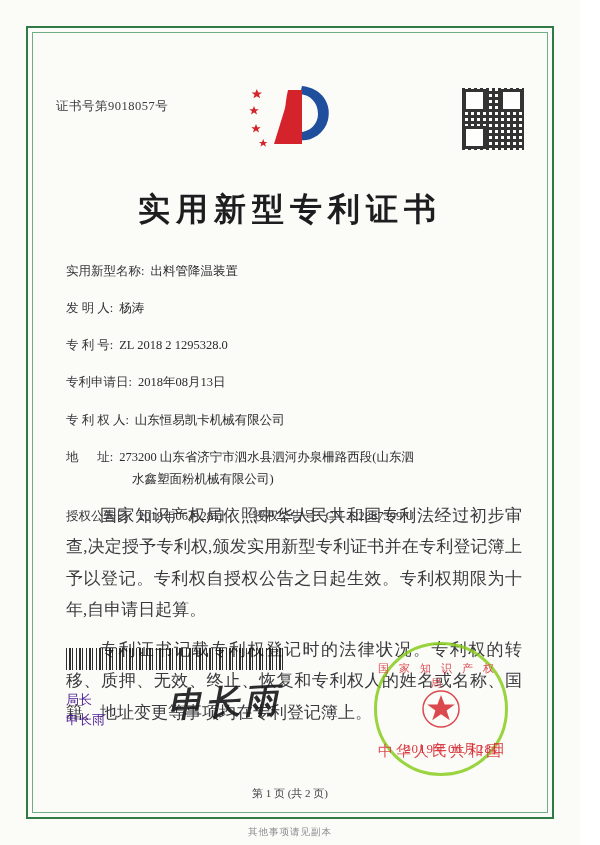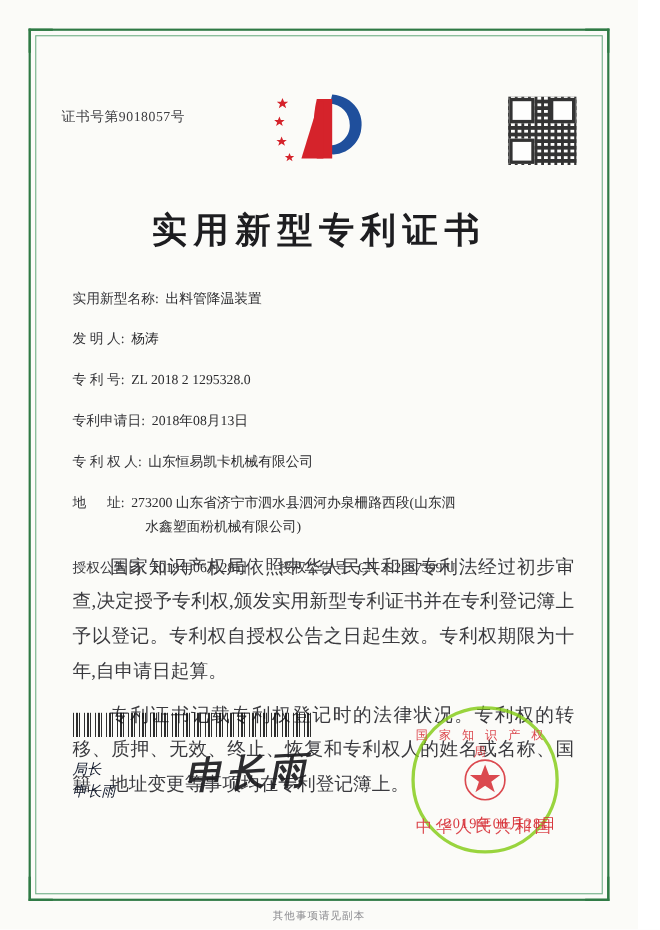--- a/index.html
+++ b/index.html
@@ -189,22 +189,21 @@
     opacity: 0.88;
   }
 
   
   .sig-block {
     position: absolute;
     left: 66px;
     top: 690px;
     font-size: 13px;
     line-height: 1.5;
-    color: #0f172a;
-    font-style: italic;
+    color: #4c1d95;
   }
   .sig-script {
     position: absolute;
     left: 168px;
     top: 680px;
     font-size: 34px;
     font-family: "Liberation Serif", serif;
     font-style: italic;
     font-weight: bold;
     color: #1b1b1e;
@@ -362,15 +361,16 @@
     <div class="seal-star">
       <svg width="44" height="44" viewBox="0 0 44 44" xmlns="http://www.w3.org/2000/svg">
         <circle cx="22" cy="22" r="18" fill="none" stroke="#d5232b" stroke-width="1.5"></circle>
         <polygon points="22,8 25.6,17.6 35.8,17.6 27.6,23.6 30.8,33.2 22,27.3 13.2,33.2 16.4,23.6 8.2,17.6 18.4,17.6" fill="#d5232b"></polygon>
       </svg>
     </div>
     <div class="seal-bottom-text">中华人民共和国</div>
   </div>
   <div class="seal-date">2019年06月28日</div>
 
+  <div class="page-foot">第 1 页 (共 2 页)</div>
   <div class="page-note">其他事项请见副本</div>
 
 </div>
 
 </body></html>

